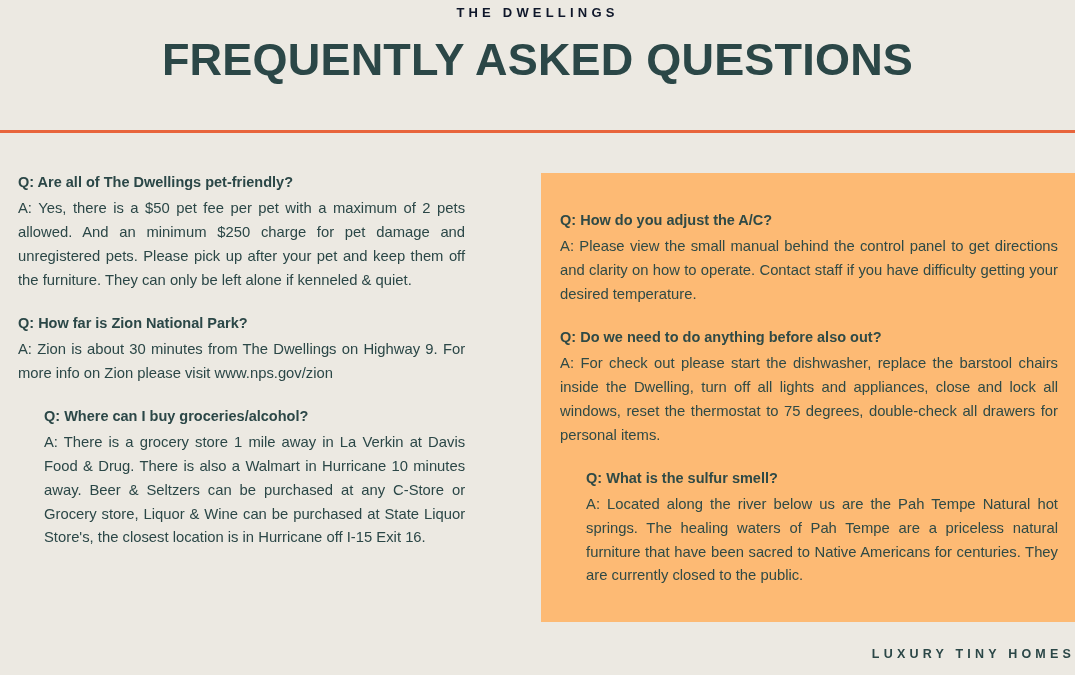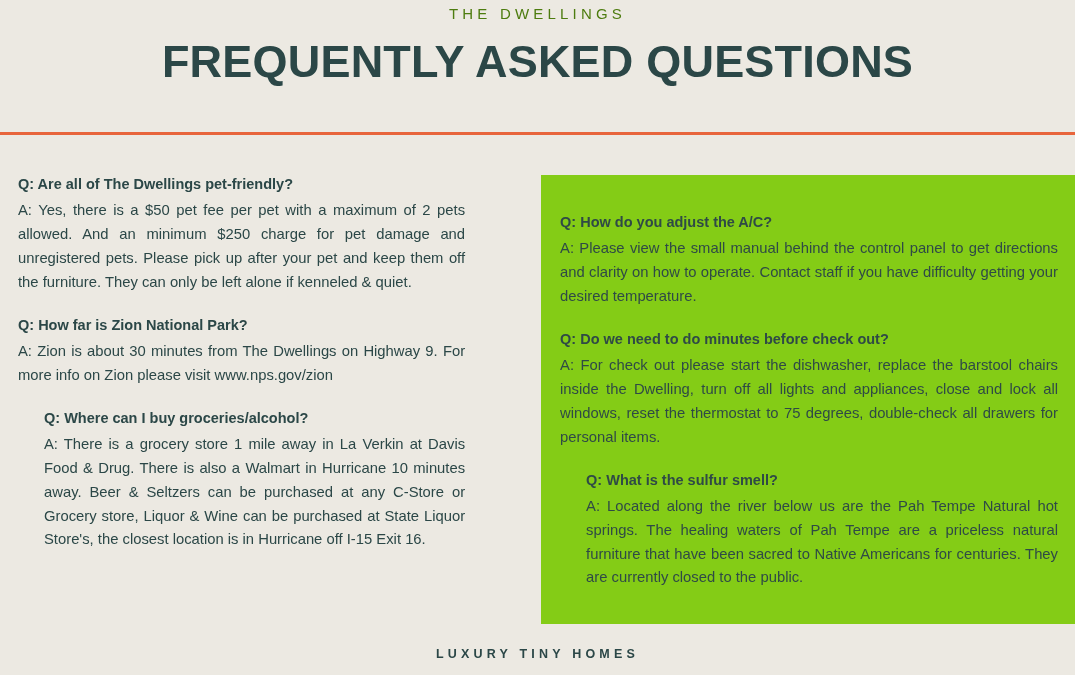--- a/index.html
+++ b/index.html
@@ -18,24 +18,24 @@
   .page {
     width: 1075px;
     height: 675px;
     position: relative;
     box-sizing: border-box;
     display: flex;
     flex-direction: column;
   }
   .eyebrow {
     text-align: center;
-    font-size: 15px;
-    font-weight: 400;
+    font-size: 13px;
+    font-weight: 700;
     letter-spacing: 4.2px;
-    color: #4d7c0f;
+    color: #0f172a;
     margin-top: 3px;
     padding-top: 2px;
   }
   .main-title {
     text-align: center;
     font-size: 45px;
     font-weight: 700;
     letter-spacing: 0.2px;
     color: #2b4747;
     margin-top: 16px;
@@ -59,21 +59,21 @@
   }
   .col {
     box-sizing: border-box;
   }
   .col-left {
     width: 520px;
     padding: 40px 36px 0 18px;
   }
   .col-right {
     width: 555px;
-    background: #84cc16;
+    background: #fdba74;
     padding: 38px 17px 34px 19px;
     margin-top: 40px;
     min-height: 436px;
     box-sizing: border-box;
   }
   .qa {
     margin-bottom: 21px;
   }
   .qa:last-child {
     margin-bottom: 0;
@@ -91,21 +91,21 @@
     font-weight: 400;
     color: #2b4747;
     margin: 0;
     line-height: 1.62;
     text-align: justify;
   }
   .col-right .q, .col-right .a {
     color: #2f4a46;
   }
   .footer {
-    text-align: center;
+    text-align: right;
     font-size: 12.5px;
     font-weight: 700;
     letter-spacing: 4.2px;
     color: #2b4747;
     padding: 21px 0 14px 0;
   }
 </style>
 </head>
 <body>
 
@@ -139,21 +139,21 @@
     </div>
 
     <div class="col col-right">
 
       <div class="qa">
         <p class="q">Q: How do you adjust the A/C?</p>
         <p class="a">A: Please view the small manual behind the control panel to get directions and clarity on how to operate. Contact staff if you have difficulty getting your desired temperature.</p>
       </div>
 
       <div class="qa">
-        <p class="q">Q: Do we need to do minutes before check out?</p>
+        <p class="q">Q: Do we need to do anything before also out?</p>
         <p class="a">A: For check out please start the dishwasher, replace the barstool chairs inside the Dwelling, turn off all lights and appliances, close and lock all windows, reset the thermostat to 75 degrees, double-check all drawers for personal items.</p>
       </div>
 
       <div class="qa">
         <p class="q">Q: What is the sulfur smell?</p>
         <p class="a">A: Located along the river below us are the Pah Tempe Natural hot springs. The healing waters of Pah Tempe are a priceless natural furniture that have been sacred to Native Americans for centuries. They are currently closed to the public.</p>
       </div>
 
     </div>
 

